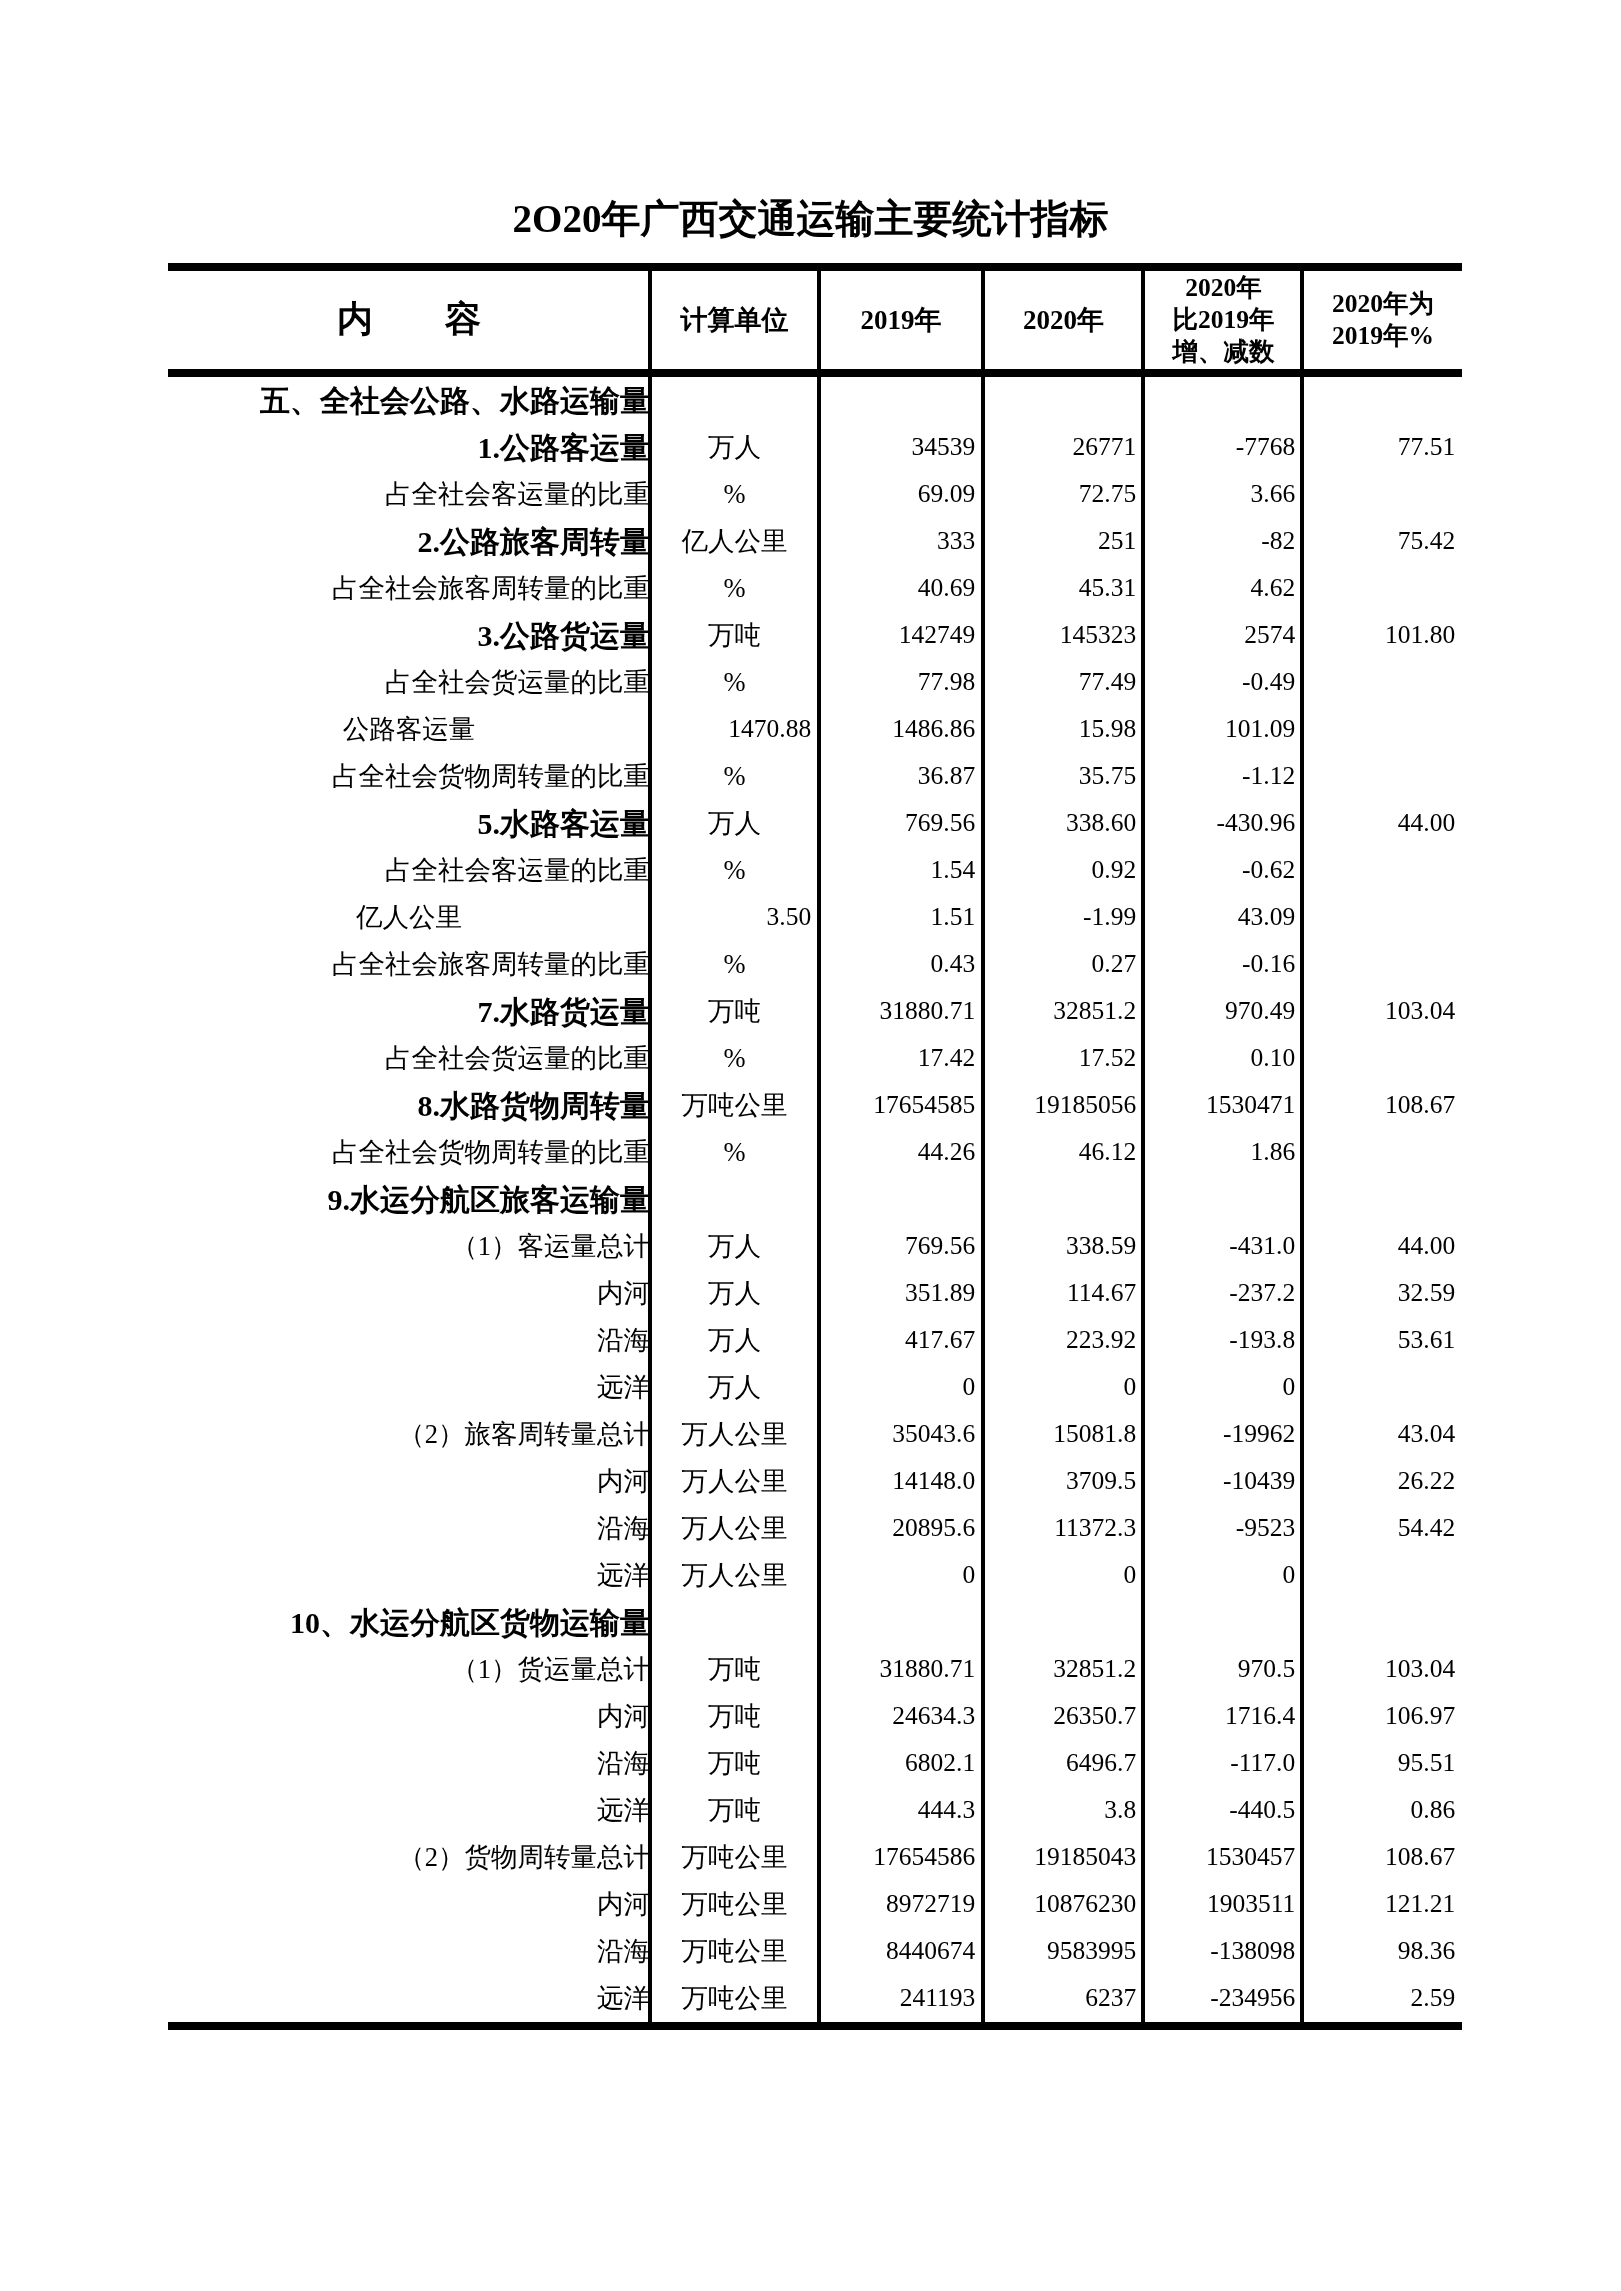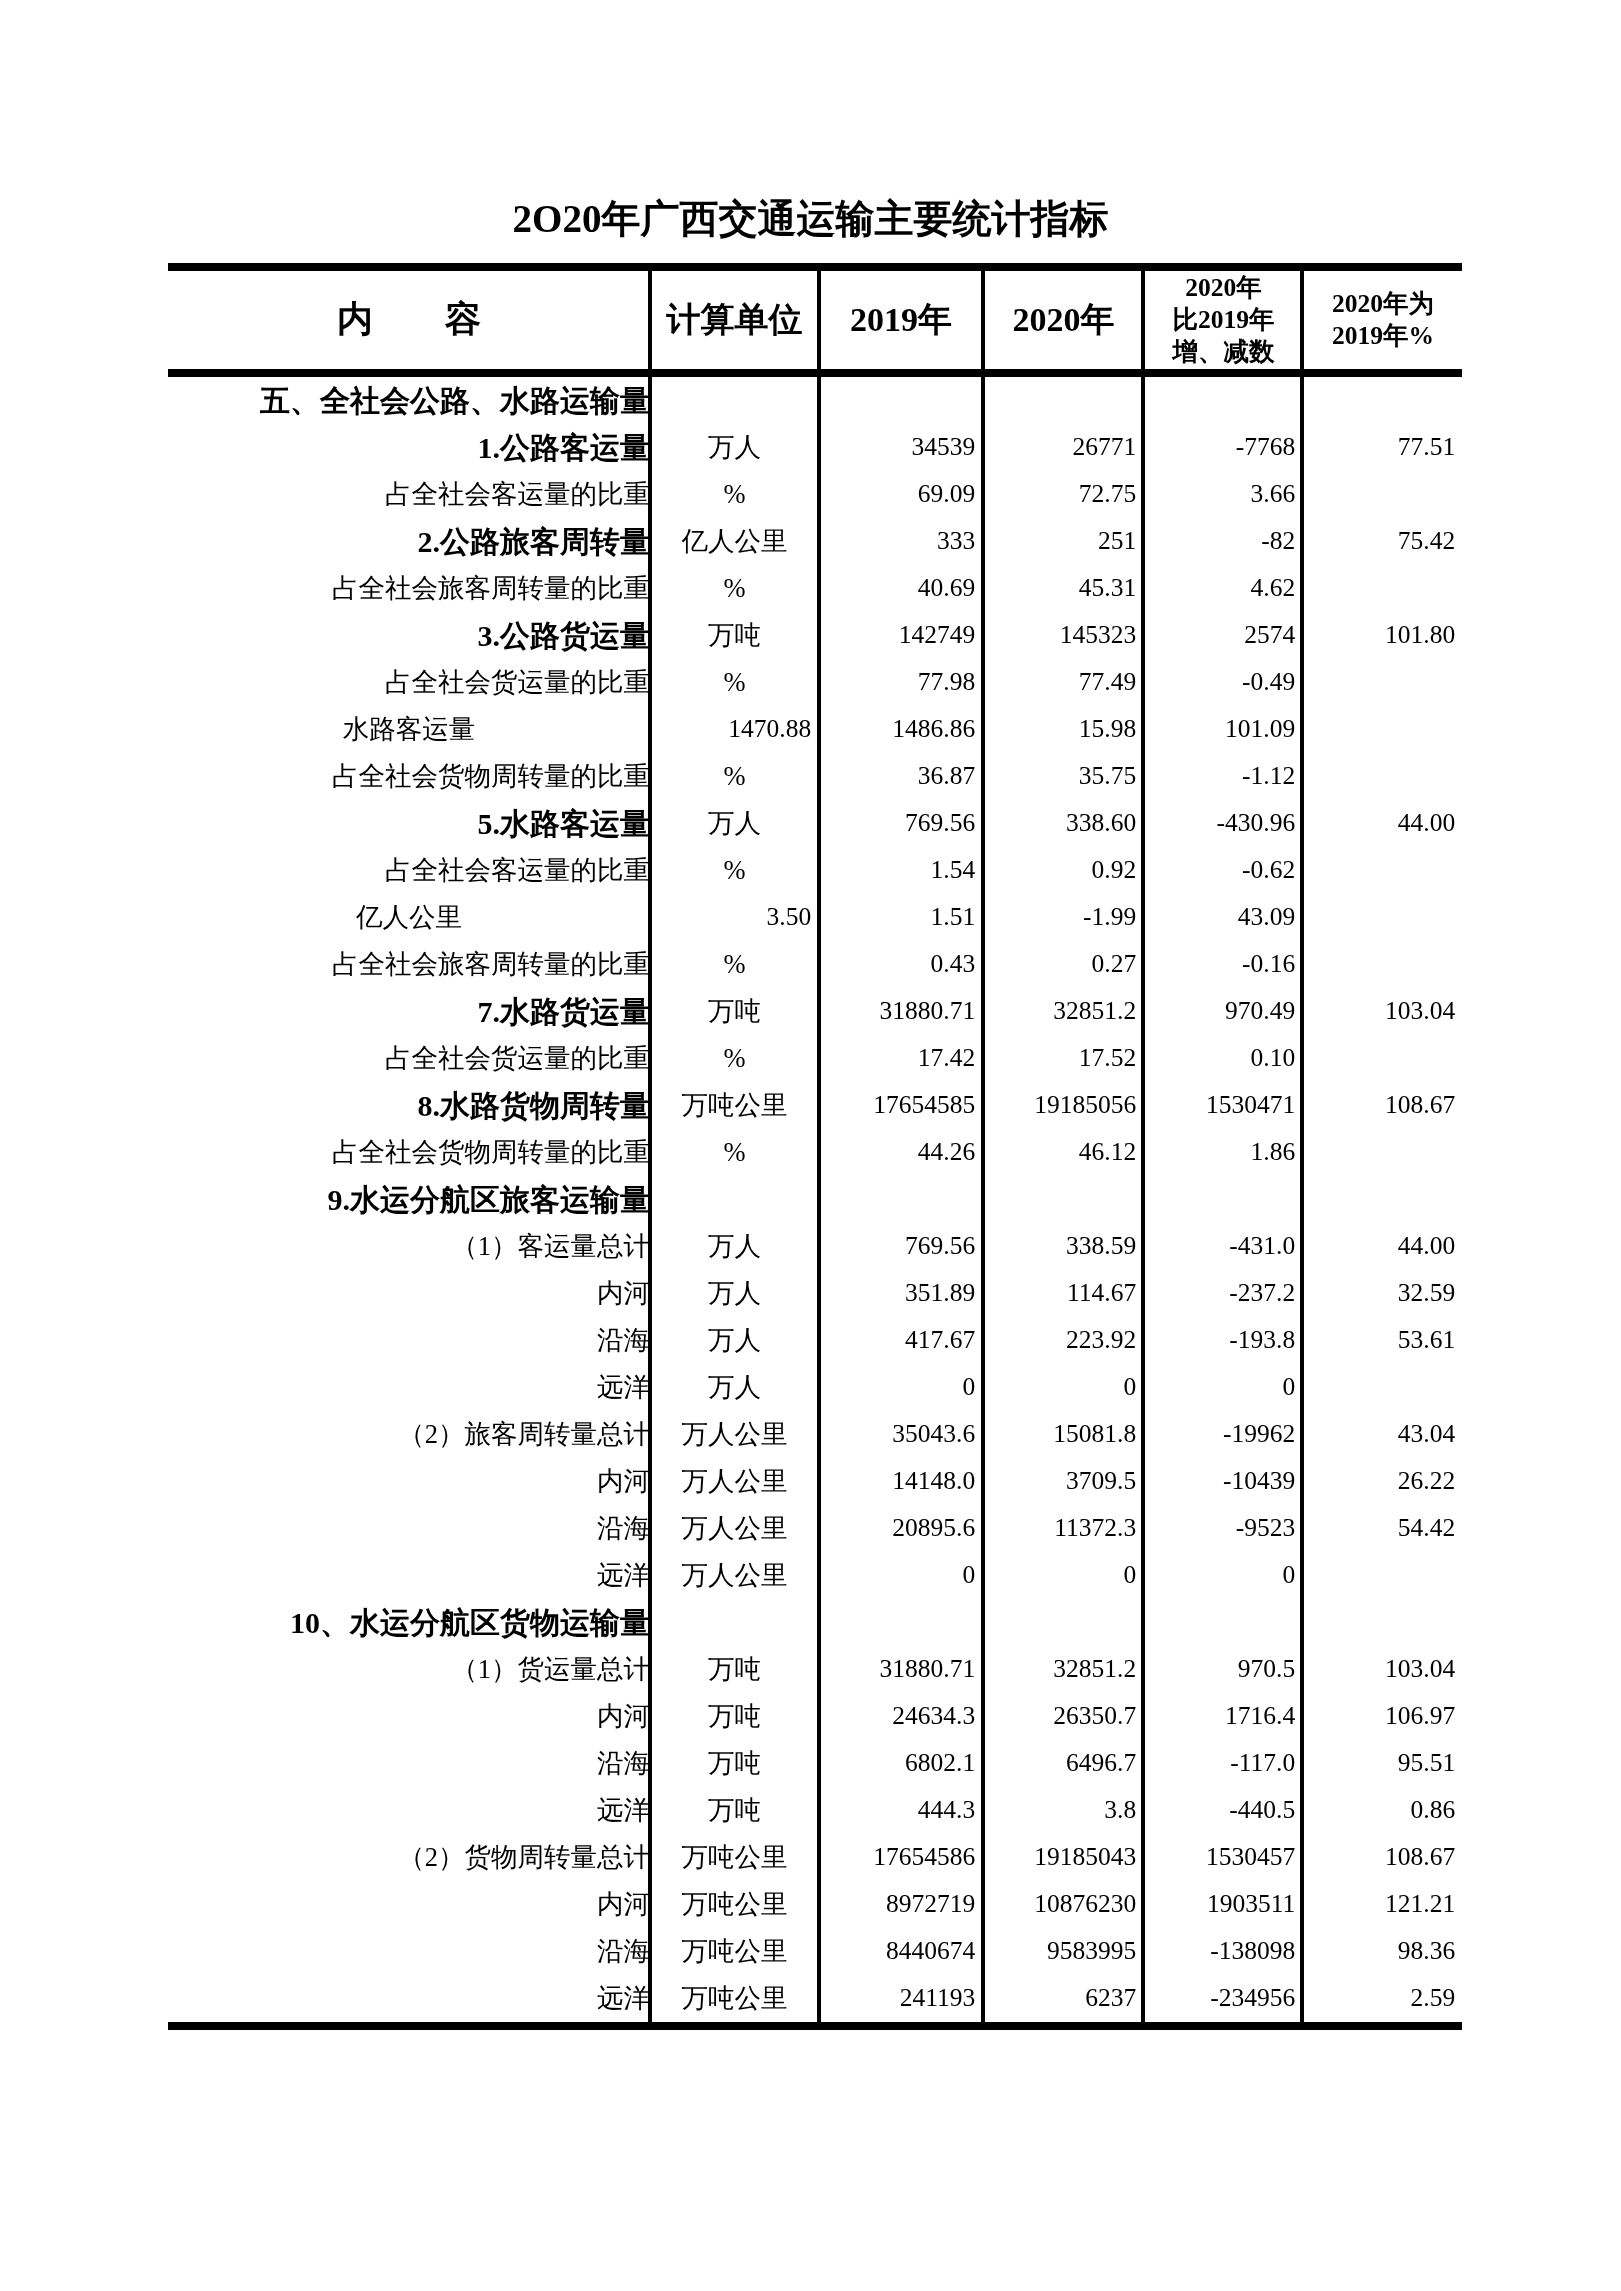--- a/index.html
+++ b/index.html
@@ -39,21 +39,21 @@
     display: grid;
     grid-template-columns: 482px 169px 164px 161px 159px 160px;
   }
   .header-row { height: 98px; }
   .hc {
     display: flex;
     align-items: center;
     justify-content: center;
     text-align: center;
     font-weight: bold;
-    font-size: 34px;
+    font-size: 27px;
     white-space: pre-line;
   }
   .hc.c-content { font-size: 36px; }
   .hc.small { font-size: 25.5px; line-height: 32px; }
   .trow { height: 47px; align-items: center; }
   .tc { font-size: 26.5px; line-height: 1.1; }
   .tc.c-label { text-align: right; white-space: nowrap; }
   .trow.bold .c-label { font-weight: bold; font-size: 30px; }
   .indent-0 .c-label { padding-left: 5.9px; }
   .indent-1 .c-label { padding-left: 15.7px; }
@@ -154,21 +154,21 @@
   <div class="trow indent-2">
     <div class="tc c-label">占全社会货运量的比重</div>
     <div class="tc c-unit">%</div>
     <div class="tc c-val">77.98</div>
     <div class="tc c-val">77.49</div>
     <div class="tc c-val">-0.49</div>
     <div class="tc c-val"></div>
   </div>
 
   <div class="trow indent-0 bold">
-    <div class="tc c-unit">水路客运量</div>
+    <div class="tc c-unit">公路客运量</div>
     <div class="tc c-val">1470.88</div>
     <div class="tc c-val">1486.86</div>
     <div class="tc c-val">15.98</div>
     <div class="tc c-val">101.09</div>
   </div>
 
   <div class="trow indent-2">
     <div class="tc c-label">占全社会货物周转量的比重</div>
     <div class="tc c-unit">%</div>
     <div class="tc c-val">36.87</div>

